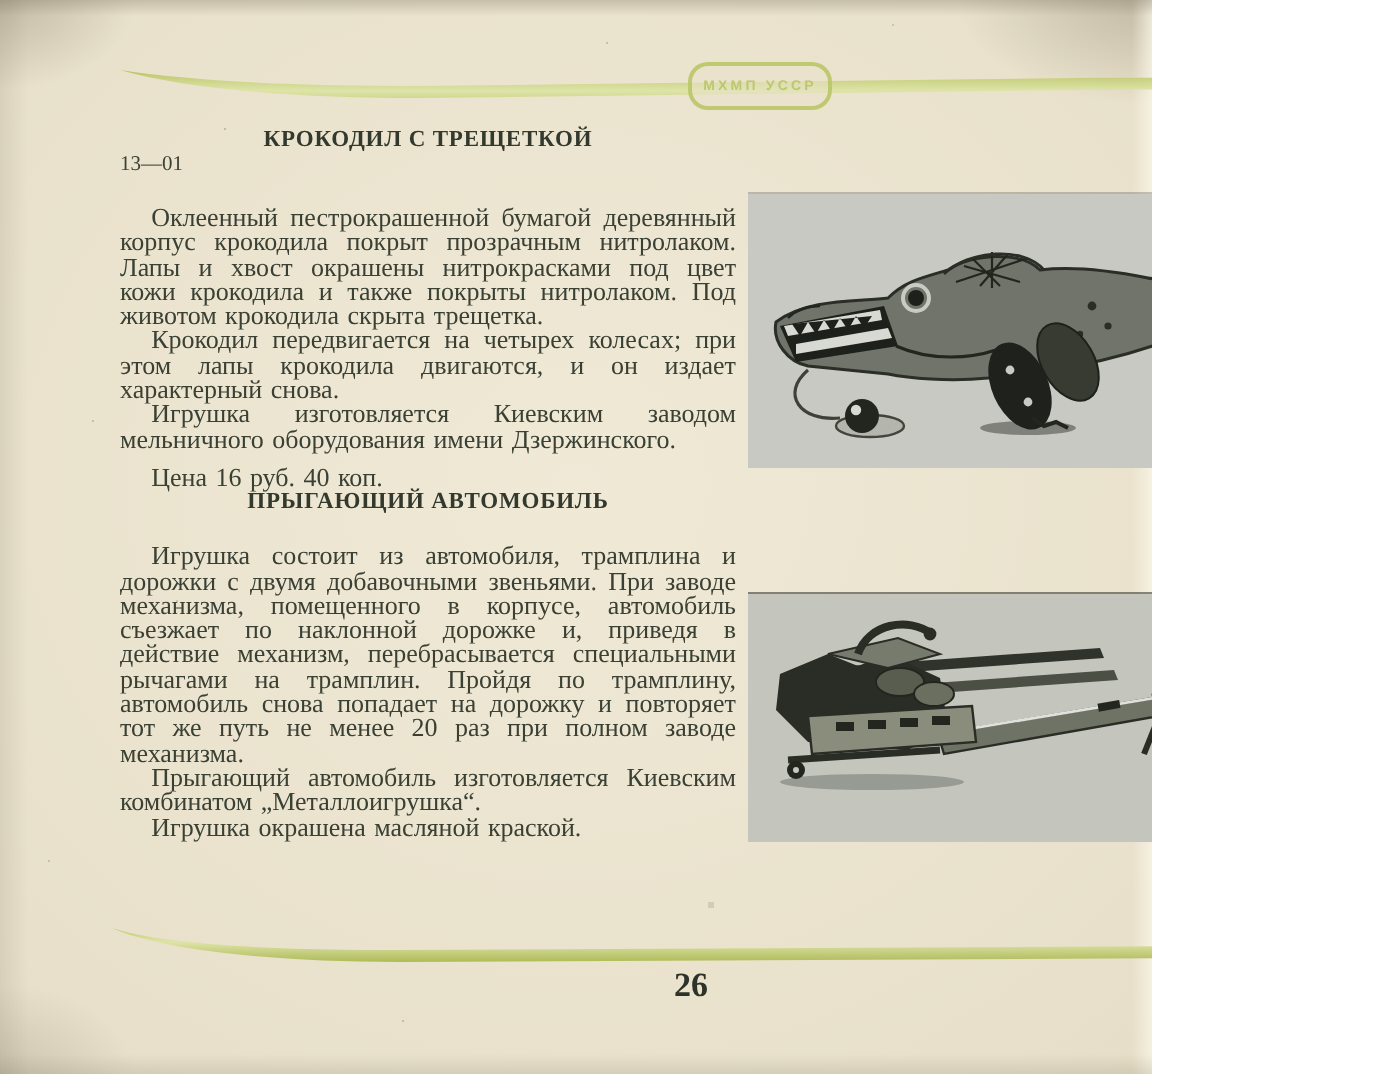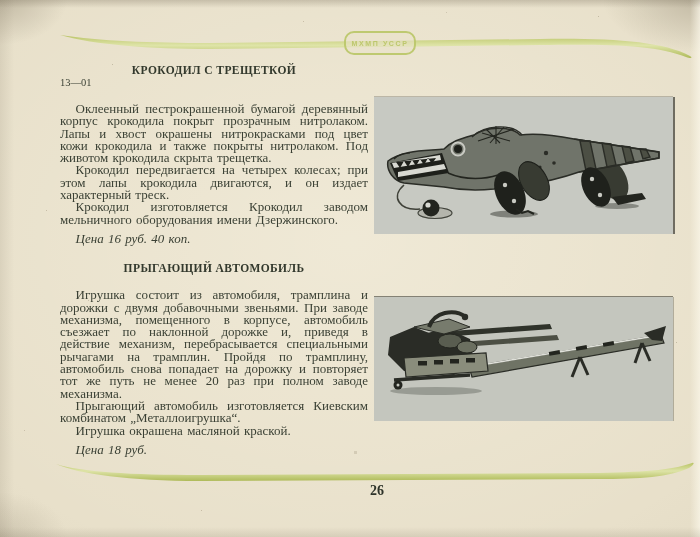--- a/index.html
+++ b/index.html
@@ -1,17 +1,17 @@
 <!DOCTYPE html>
 <html lang="ru"><head>
 <meta charset="utf-8">
 <style>
   html,body{margin:0;padding:0;}
   .page{
-    position:relative;width:700px;height:537px;overflow:hidden;
+    position:relative;width:576px;height:537px;overflow:hidden;
     background-color:#e8e0ca;
     background-image:
       linear-gradient(180deg, rgba(125,115,95,.32), rgba(125,115,95,0) 8px),
       linear-gradient(0deg, rgba(115,105,85,.16), rgba(115,105,85,0) 10px),
       linear-gradient(90deg, rgba(120,110,90,.14), rgba(120,110,90,0) 14px),
       linear-gradient(270deg, rgba(250,246,232,.75), rgba(250,246,232,0) 10px),
       radial-gradient(90px 60px at 0% 0%, rgba(105,95,75,.30), rgba(105,95,75,0) 75%),
       radial-gradient(130px 70px at 100% 0%, rgba(105,95,75,.30), rgba(105,95,75,0) 75%),
       radial-gradient(90px 60px at 0% 100%, rgba(105,95,75,.20), rgba(105,95,75,0) 75%),
       radial-gradient(120% 115% at 50% 45%, rgba(255,252,240,.32), rgba(255,252,240,0) 55%, rgba(150,138,112,.16) 100%);
@@ -35,30 +35,30 @@
     font-family:"Liberation Sans","DejaVu Sans",sans-serif;
     font-size:7px;font-weight:bold;letter-spacing:1.6px;color:#bdc76d;
   }
   .text-col{position:absolute;left:60px;top:64px;width:308px;}
   .sec-title{margin:0;text-align:center;font-size:11.5px;font-weight:bold;
     letter-spacing:.4px;color:#33392d;}
   .sec-code{margin:1px 0 0 0;font-size:10.5px;color:#3a4034;}
   .sec-body{margin-top:15px;}
   .sec-body p{margin:0;font-size:13px;line-height:12.3px;text-align:justify;
     text-indent:1.2em;word-spacing:1px;}
-  .price{margin-top:7px !important;text-align:center;font-style:italic;}
-  .sec2-title{margin-top:17px;}
+  .price{margin-top:7px !important;text-align:center;}
+  .sec2-title{}
   .photo{position:absolute;background:#cacbc4;}
   .photo-1{left:374px;top:97px;width:299px;height:137px;
     box-shadow:2px 0 0 rgba(45,45,38,.65), 0 -1px 0 rgba(45,45,38,.25);}
   .photo-2{left:374px;top:297px;width:299px;height:124px;
     box-shadow:0 -1px 0 rgba(45,45,38,.55), 1px 0 0 rgba(45,45,38,.3);}
   .photo svg{display:block;width:100%;height:100%;}
-  .page-number{position:absolute;left:337px;top:483px;width:80px;text-align:center;
-    font-size:14px;font-weight:bold;color:#2e332a;font-family:Liberation Serif, serif;}
+  .page-number{position:absolute;left:337px;top:483px;width:80px;text-align:left;
+    font-size:17px;font-weight:bold;color:#2e332a;font-family:Liberation Serif, serif;}
 </style>
 </head>
 <body>
 
 <div class="page">
   <div class="specks"></div>
 
   <svg class="swoosh" style="left:40px;top:28px;" width="660" height="36" viewBox="0 0 660 36">
     <defs>
       <linearGradient id="bandG" x1="0" y1="0" x2="0" y2="1">
@@ -82,32 +82,31 @@
          C90 25 38 18 16 8 Z"></path>
   </svg>
 
   <div class="text-col">
 
     <h1 class="sec-title">КРОКОДИЛ С ТРЕЩЕТКОЙ</h1>
     <div class="sec-code">13—01</div>
 
     <div class="sec-body">
       <p>Оклеенный пестрокрашенной бумагой деревянный корпус крокодила покрыт прозрачным нитролаком. Лапы и хвост окрашены нитрокрасками под цвет кожи крокодила и также покрыты нитролаком. Под животом крокодила скрыта трещетка.</p>
-      <p>Крокодил передвигается на четырех колесах; при этом лапы крокодила двигаются, и он издает характерный треск.</p>
-      <p>Крокодил изготовляется Крокодил заводом мельничного оборудования имени Дзержинского.</p>
+      <p>Крокодил передвигается на четырех колесах; при этом лапы крокодила двигаются, и он издает характерный снова.</p>
+      <p>Игрушка изготовляется Киевским заводом мельничного оборудования имени Дзержинского.</p>
       <p class="price">Цена 16 руб. 40 коп.</p>
     </div>
 
     <h1 class="sec-title sec2-title">ПРЫГАЮЩИЙ АВТОМОБИЛЬ</h1>
 
     <div class="sec-body">
       <p>Игрушка состоит из автомобиля, трамплина и дорожки с двумя добавочными звеньями. При заводе механизма, помещенного в корпусе, автомобиль съезжает по наклонной дорожке и, приведя в действие механизм, перебрасывается специальными рычагами на трамплин. Пройдя по трамплину, автомобиль снова попадает на дорожку и повторяет тот же путь не менее 20 раз при полном заводе механизма.</p>
       <p>Прыгающий автомобиль изготовляется Киевским комбинатом „Металлоигрушка“.</p>
       <p>Игрушка окрашена масляной краской.</p>
-      <p class="price">Цена 18 руб.</p>
     </div>
   </div>
 
   <div class="photo photo-1" title="Крокодил с трещеткой — заводная игрушка на колесах">
     <svg viewBox="0 0 299 137">
       <rect width="299" height="137" fill="#cacbc4"></rect>
       <rect width="299" height="137" fill="#b9bab2" opacity="0.12"></rect>
 
       <ellipse cx="140" cy="117" rx="24" ry="3.5" fill="rgba(40,42,36,.45)"></ellipse>
       <ellipse cx="243" cy="109" rx="22" ry="3" fill="rgba(40,42,36,.4)"></ellipse>

